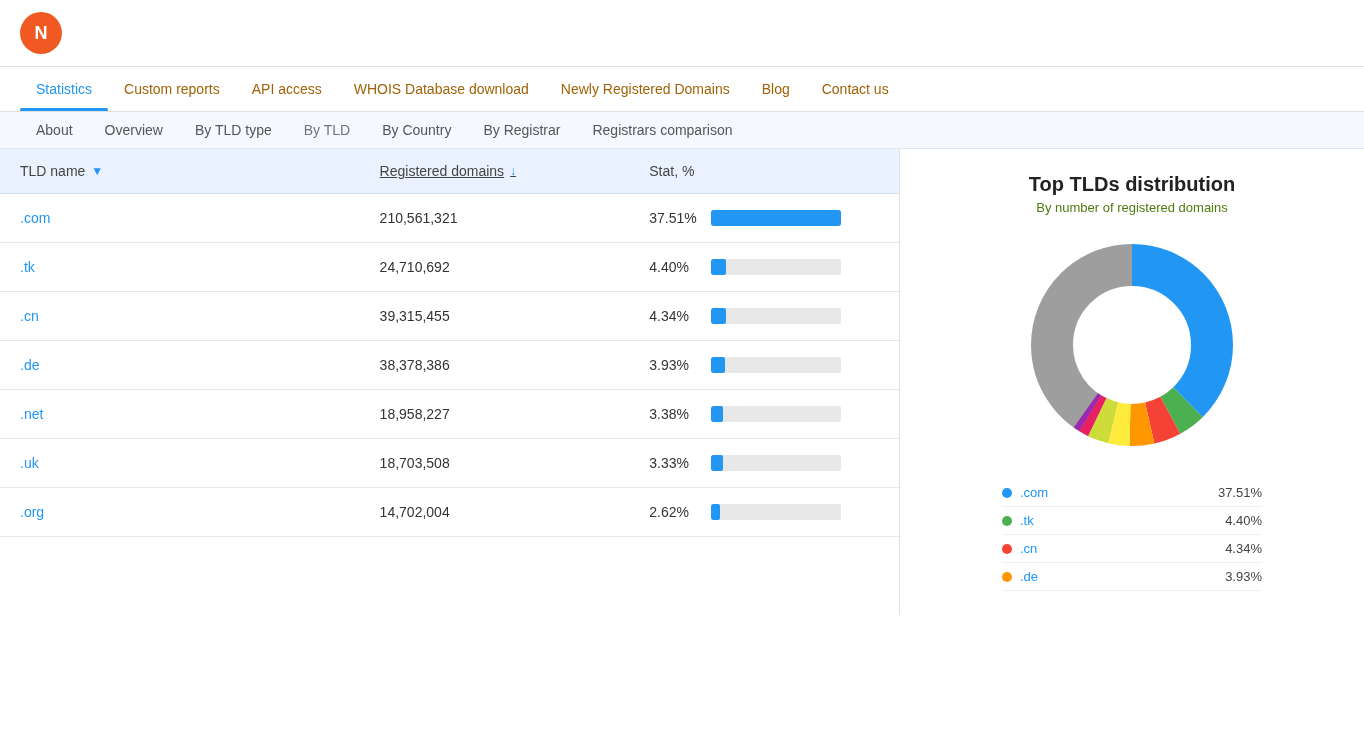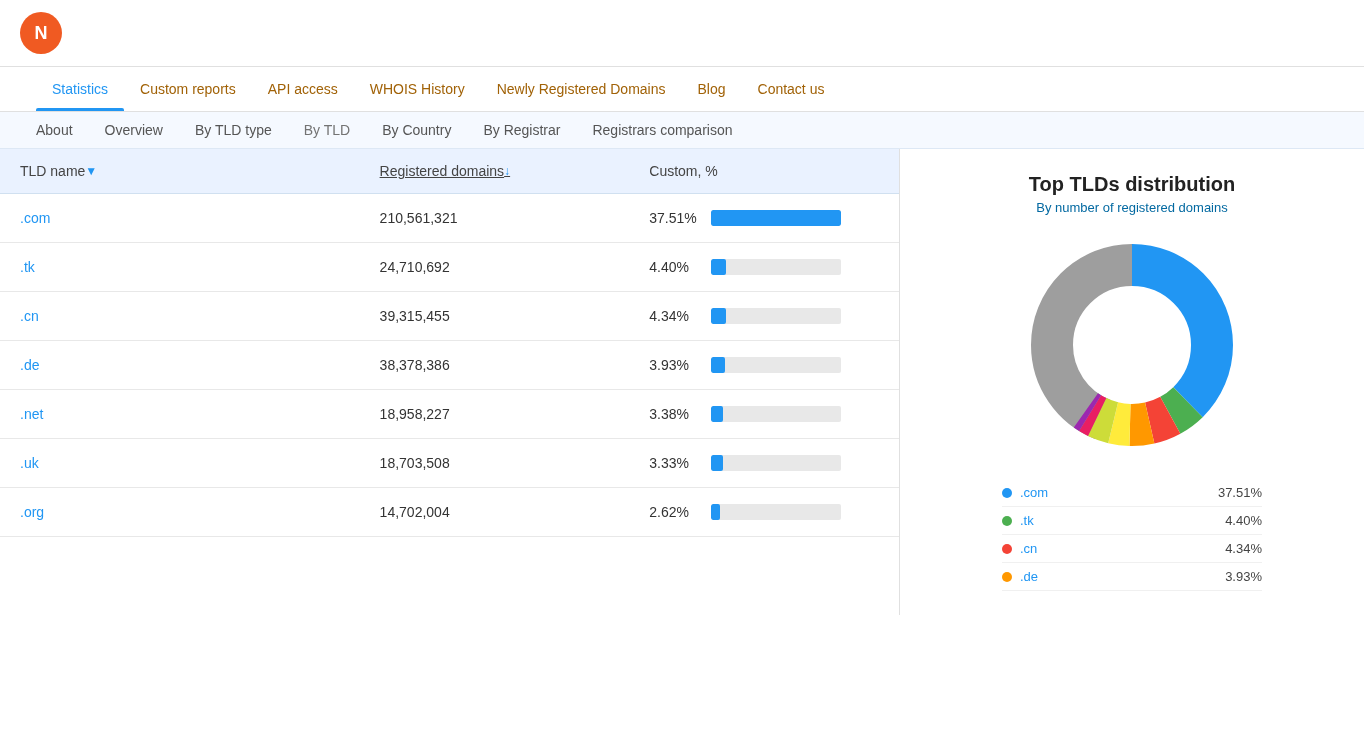--- a/index.html
+++ b/index.html
@@ -22,21 +22,21 @@
       flex-shrink: 0;
     }
     .app-title {
       font-size: 22px; font-weight: 600; color: #222;
     }
 
     
     .primary-nav {
       display: flex;
       align-items: center;
-      padding: 0 36px;
+      padding: 0 20px;
       border-bottom: 1px solid #e0e0e0;
     }
     .primary-nav a {
       text-decoration: none;
       color: #a16207;
       font-size: 14px;
       padding: 14px 16px;
       display: inline-block;
       position: relative;
       white-space: nowrap;
@@ -95,21 +95,21 @@
       font-weight: 500;
       color: #444;
       font-size: 14px;
       border-bottom: 1px solid #d0e0f0;
     }
     thead th:first-child { width: 40%; }
     thead th:nth-child(2) { width: 30%; text-decoration: underline; }
     thead th:nth-child(3) { width: 30%; }
 
     .th-inner {
-      display: flex; align-items: center; 
+      display: flex; align-items: center; gap: 6px;
     }
     .filter-icon, .sort-icon {
       color: #2196f3;
       font-size: 12px;
     }
 
     tbody tr {
       border-bottom: 1px solid #e8e8e8;
     }
     tbody td {
@@ -149,21 +149,21 @@
     }
     .chart-title {
       font-size: 20px;
       font-weight: 600;
       color: #222;
       text-align: center;
       margin-bottom: 4px;
     }
     .chart-subtitle {
       font-size: 13px;
-      color: #0369a1;
+      color: #4d7c0f;
       text-align: right;
       margin-bottom: 20px;
     }
 
     
     .donut-wrapper {
       position: relative;
       width: 220px; height: 220px;
       margin-bottom: 24px;
     }
@@ -207,21 +207,21 @@
 <div class="header">
   <div class="logo-circle">
     <span>N</span>
   </div>
 </div>
 
 <nav class="primary-nav">
   <a class="active">Statistics</a>
   <a>Custom reports</a>
   <a>API access</a>
-  <a>WHOIS History</a>
+  <a>WHOIS Database download</a>
   <a>Newly Registered Domains</a>
   <a>Blog</a>
   <a>Contact us</a>
 </nav>
 
 <nav class="secondary-nav">
   <a>About</a>
   <a>Overview</a>
   <a>By TLD type</a>
   <a class="active">By TLD</a>
@@ -242,21 +242,21 @@
               <span class="filter-icon">▼</span>
             </div>
           </th>
           <th>
             <div class="th-inner">
               <span>Registered domains</span>
               <span class="sort-icon">↓</span>
             </div>
           </th>
           <th>
-            <span>Custom, %</span>
+            <span>Stat, %</span>
           </th>
         </tr>
       </thead>
       <tbody id="table-body">
       <tr>
             <td><a href="#" class="tld-link">.com</a></td>
             <td>210,561,321</td>
             <td>
               <div class="share-cell">
                 <span class="share-text">37.51%</span>

